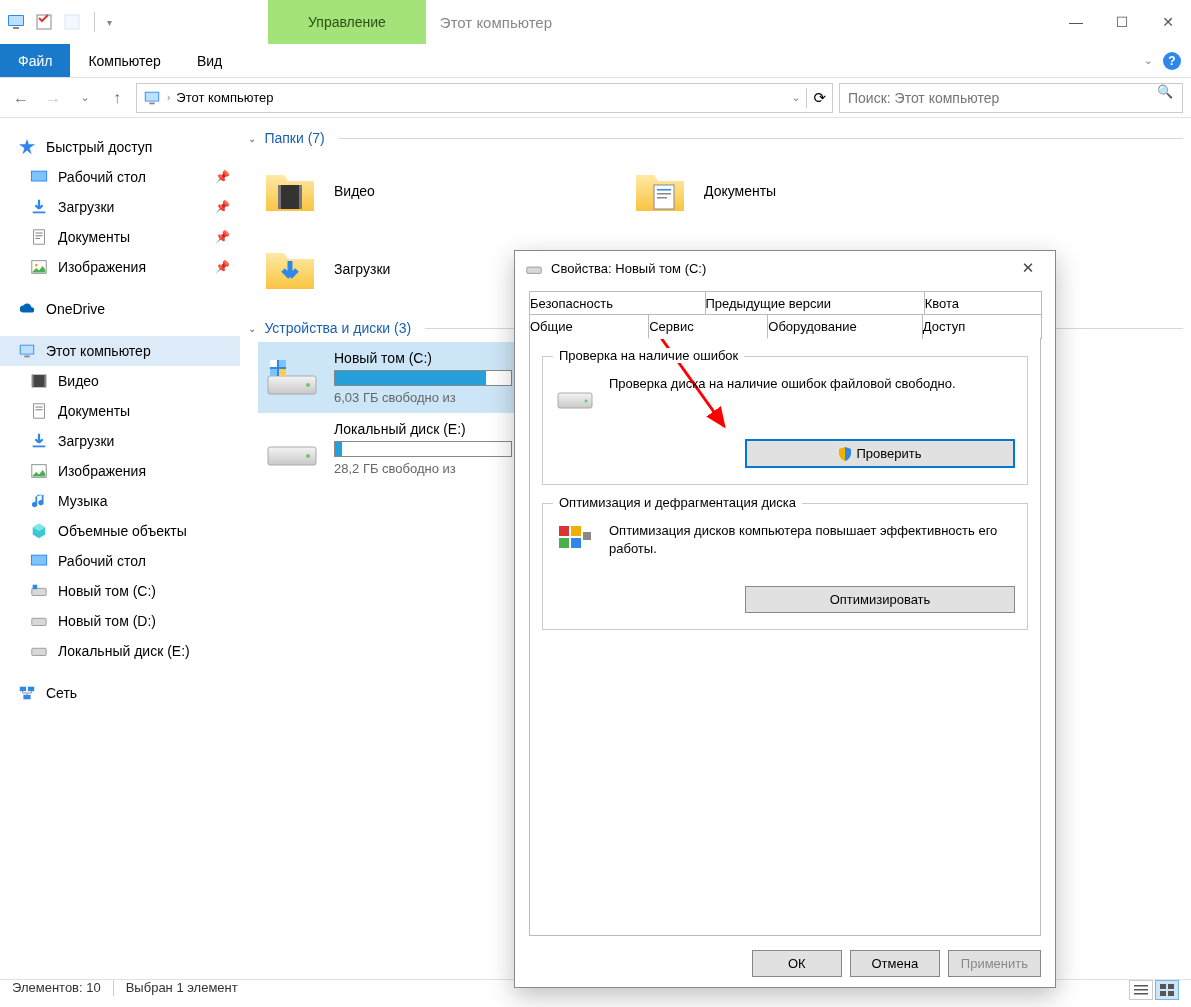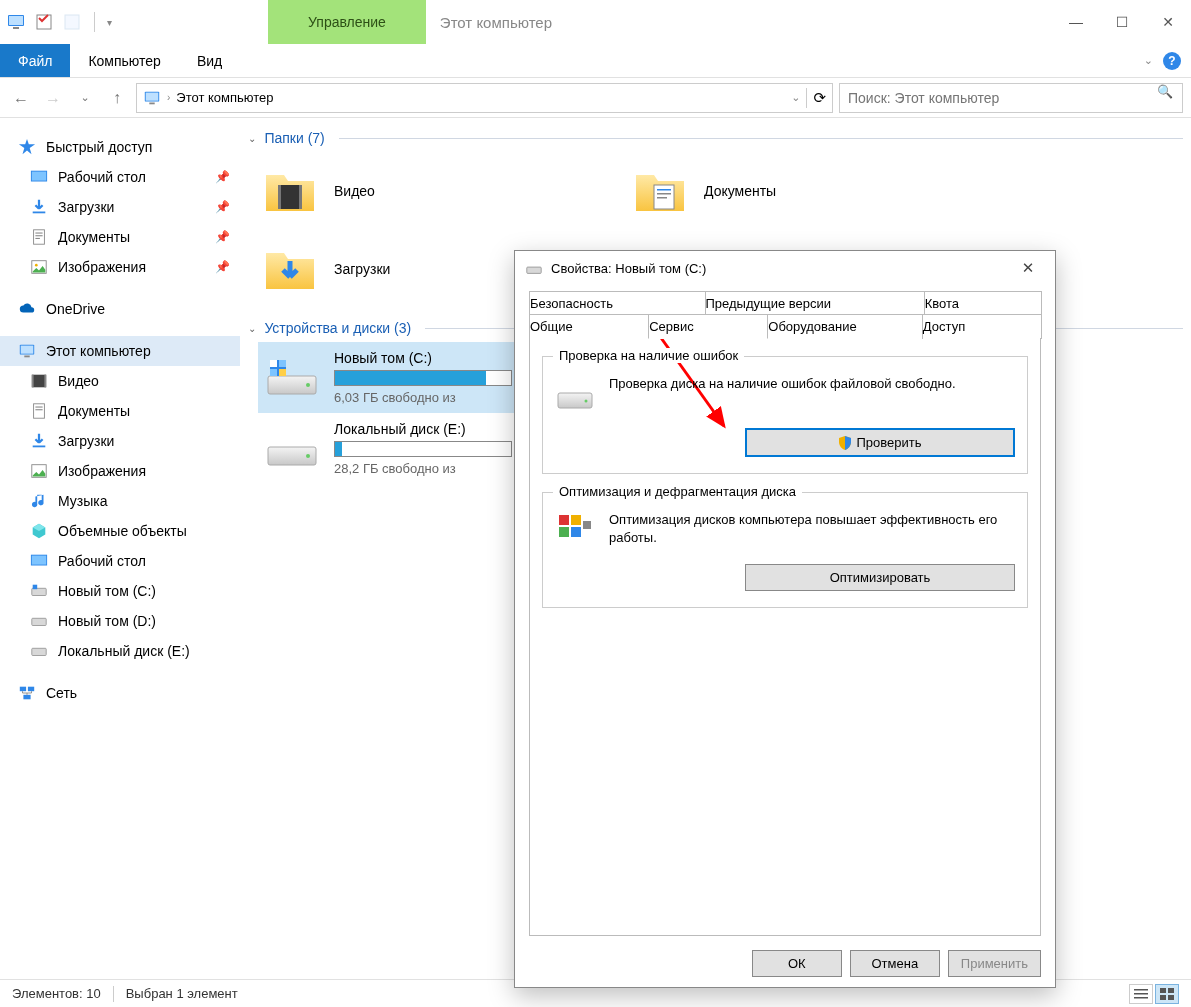--- a/index.html
+++ b/index.html
@@ -58,21 +58,21 @@
 .drive-item { width: 470px; display: flex; gap: 14px; padding: 8px 6px; cursor: pointer; align-items: center; }
 .drive-item.selected { background: #cde6f7; }
 .drive-icon { width: 56px; height: 44px; position: relative; }
 .drive-info { flex: 1; display: flex; flex-direction: column; gap: 4px; }
 .drive-name { font-size: 14px; }
 .drive-bar { height: 16px; border: 1px solid #888; background: #fff; position: relative; }
 .drive-bar-fill { height: 100%; background: #26a0da; }
 .drive-free { font-size: 13px; color: #666; }
 
 
-.statusbar { height: 28px; border-top: 1px solid #e1e1e1; display: flex; align-items: center; padding: 0 12px; font-size: 13px; color: #333; }
+.statusbar { height: 28px; border-top: 1px solid #e1e1e1; display: flex; align-items: flex-start; padding: 0 12px; font-size: 13px; color: #333; }
 .status-sep { width: 1px; height: 16px; background: #ccc; margin: 0 12px; }
 .status-right { margin-left: auto; display: flex; gap: 2px; }
 .viewbtn { width: 24px; height: 20px; border: 1px solid #ccc; display: flex; align-items: center; justify-content: center; cursor: pointer; }
 .viewbtn.active { background: #cde6f7; border-color: #7ab3e0; }
 
 
 .dialog { position: absolute; left: 514px; top: 250px; width: 542px; height: 738px; background: #fff; border: 1px solid #888; box-shadow: 0 8px 24px rgba(0,0,0,0.25); display: flex; flex-direction: column; }
 .dlg-title { height: 34px; display: flex; align-items: center; padding: 0 10px; font-size: 13px; }
 .dlg-title-icon { width: 18px; height: 18px; margin-right: 8px; }
 .dlg-close { margin-left: auto; width: 34px; height: 24px; display: flex; align-items: center; justify-content: center; cursor: pointer; font-size: 15px; color: #444; }
@@ -80,21 +80,21 @@
 .dlg-tabs { display: flex; flex-wrap: wrap; }
 .dlg-tab { border: 1px solid #bbb; border-bottom: none; padding: 4px 0; background: #fff; cursor: pointer; font-size: 13px; margin-right: -1px; margin-bottom: -1px; flex: 1; }
 .dlg-tab.row2 { }
 .dlg-tab.active { background: #fff; position: relative; z-index: 2; border-bottom: 1px solid #fff; }
 .dlg-body { flex: 1; margin: 0 14px 4px 14px; border: 1px solid #bbb; border-top: none; padding: 18px 12px; position: relative; }
 .groupbox { border: 1px solid #ccc; margin-bottom: 18px; padding: 18px 12px 16px 12px; position: relative; }
 .groupbox-title { position: absolute; top: -9px; left: 10px; background: #fff; padding: 0 6px; font-size: 13px; }
 .gb-row { display: flex; gap: 14px; align-items: flex-start; }
 .gb-icon { width: 40px; height: 40px; flex-shrink: 0; }
 .gb-text { font-size: 13px; flex: 1; line-height: 1.4; }
-.gb-btn-row { display: flex; justify-content: flex-end; margin-top: 13px; }
+.gb-btn-row { display: flex; justify-content: flex-end; margin-top: 24px; }
 .wbtn { min-width: 140px; padding: 5px 30px; border: 1px solid #888; background: #e1e1e1; cursor: pointer; font-size: 13px; display: inline-flex; align-items: center; justify-content: center; gap: 4px; }
 .wbtn.primary { border: 2px solid #0078d4; }
 .shield { width: 14px; height: 14px; }
 .dlg-buttons { padding: 10px 14px; display: flex; justify-content: flex-end; gap: 8px; }
 .dlg-buttons .wbtn { min-width: 90px; padding: 5px 12px; }
 .wbtn.disabled { color: #888; }
 
 
 .arrow-ann { position: absolute; pointer-events: none; }
 

